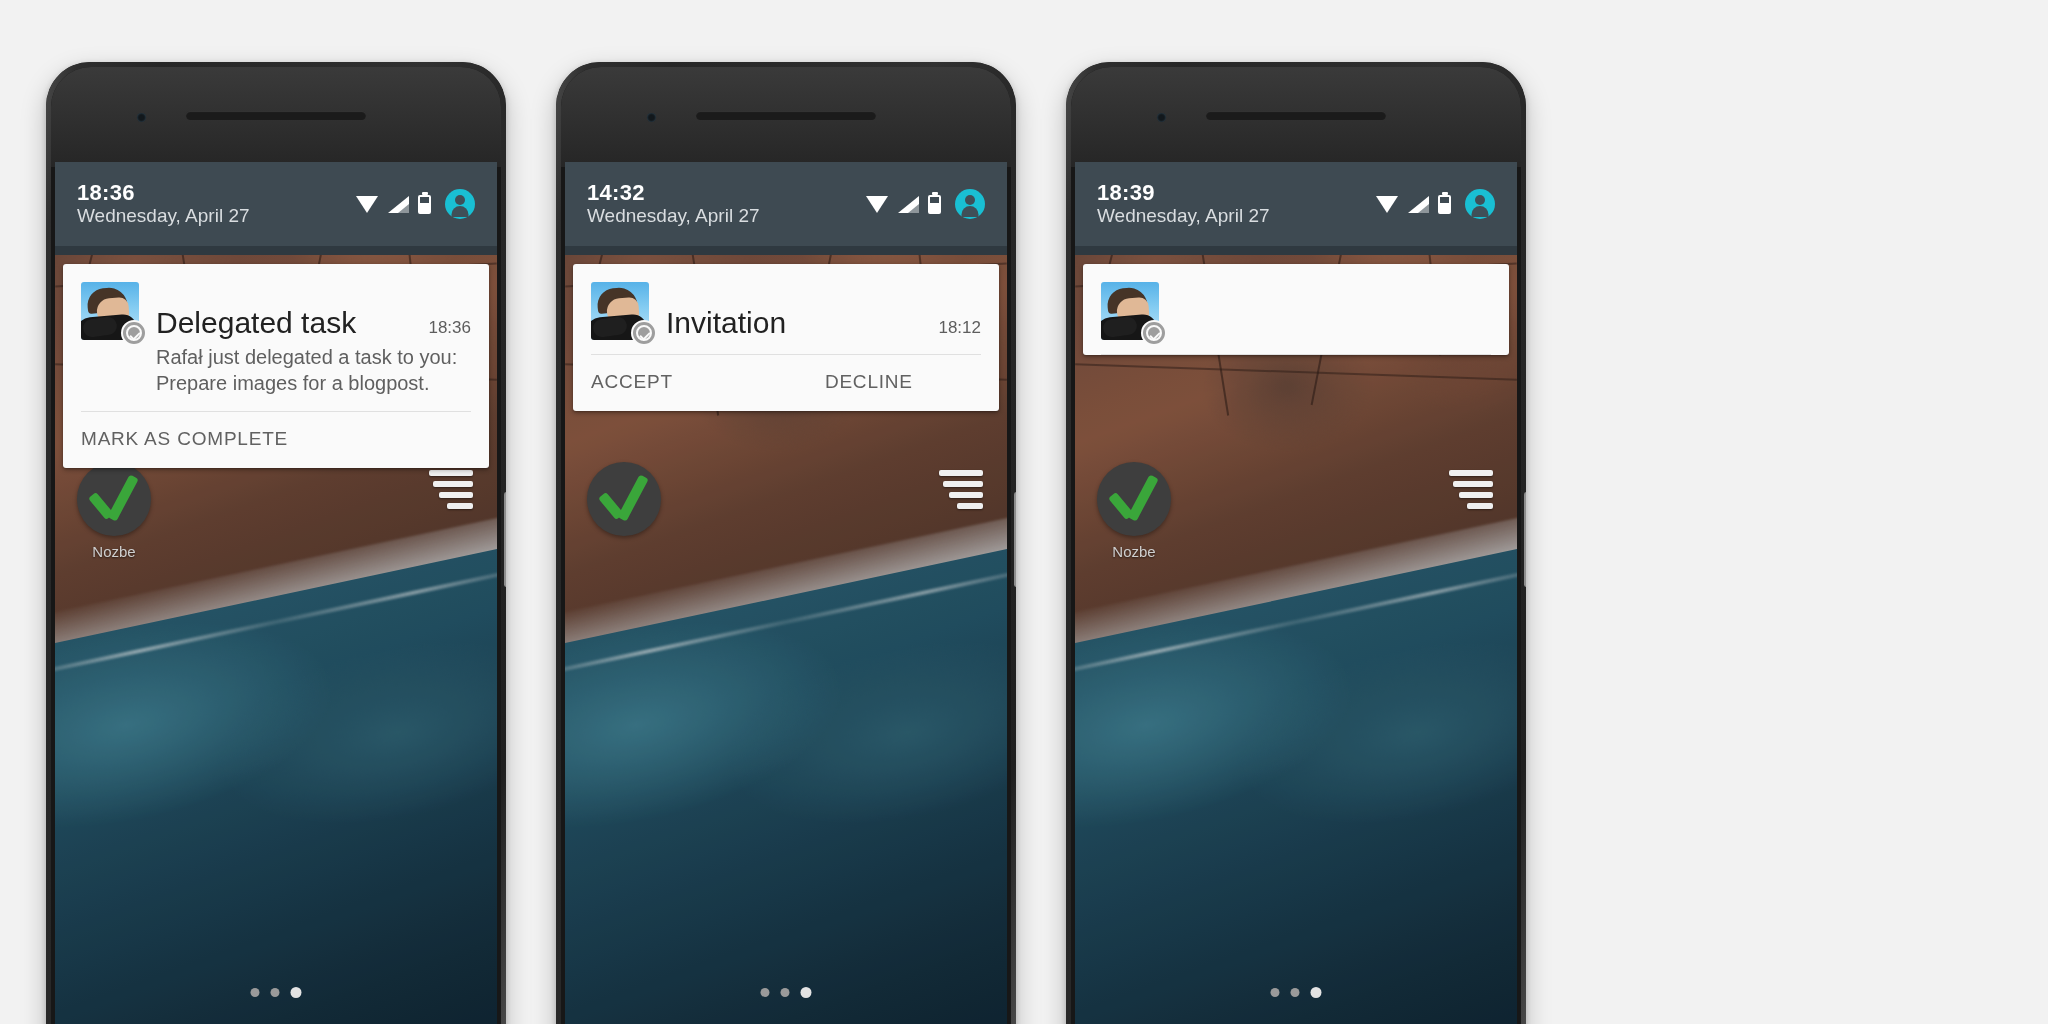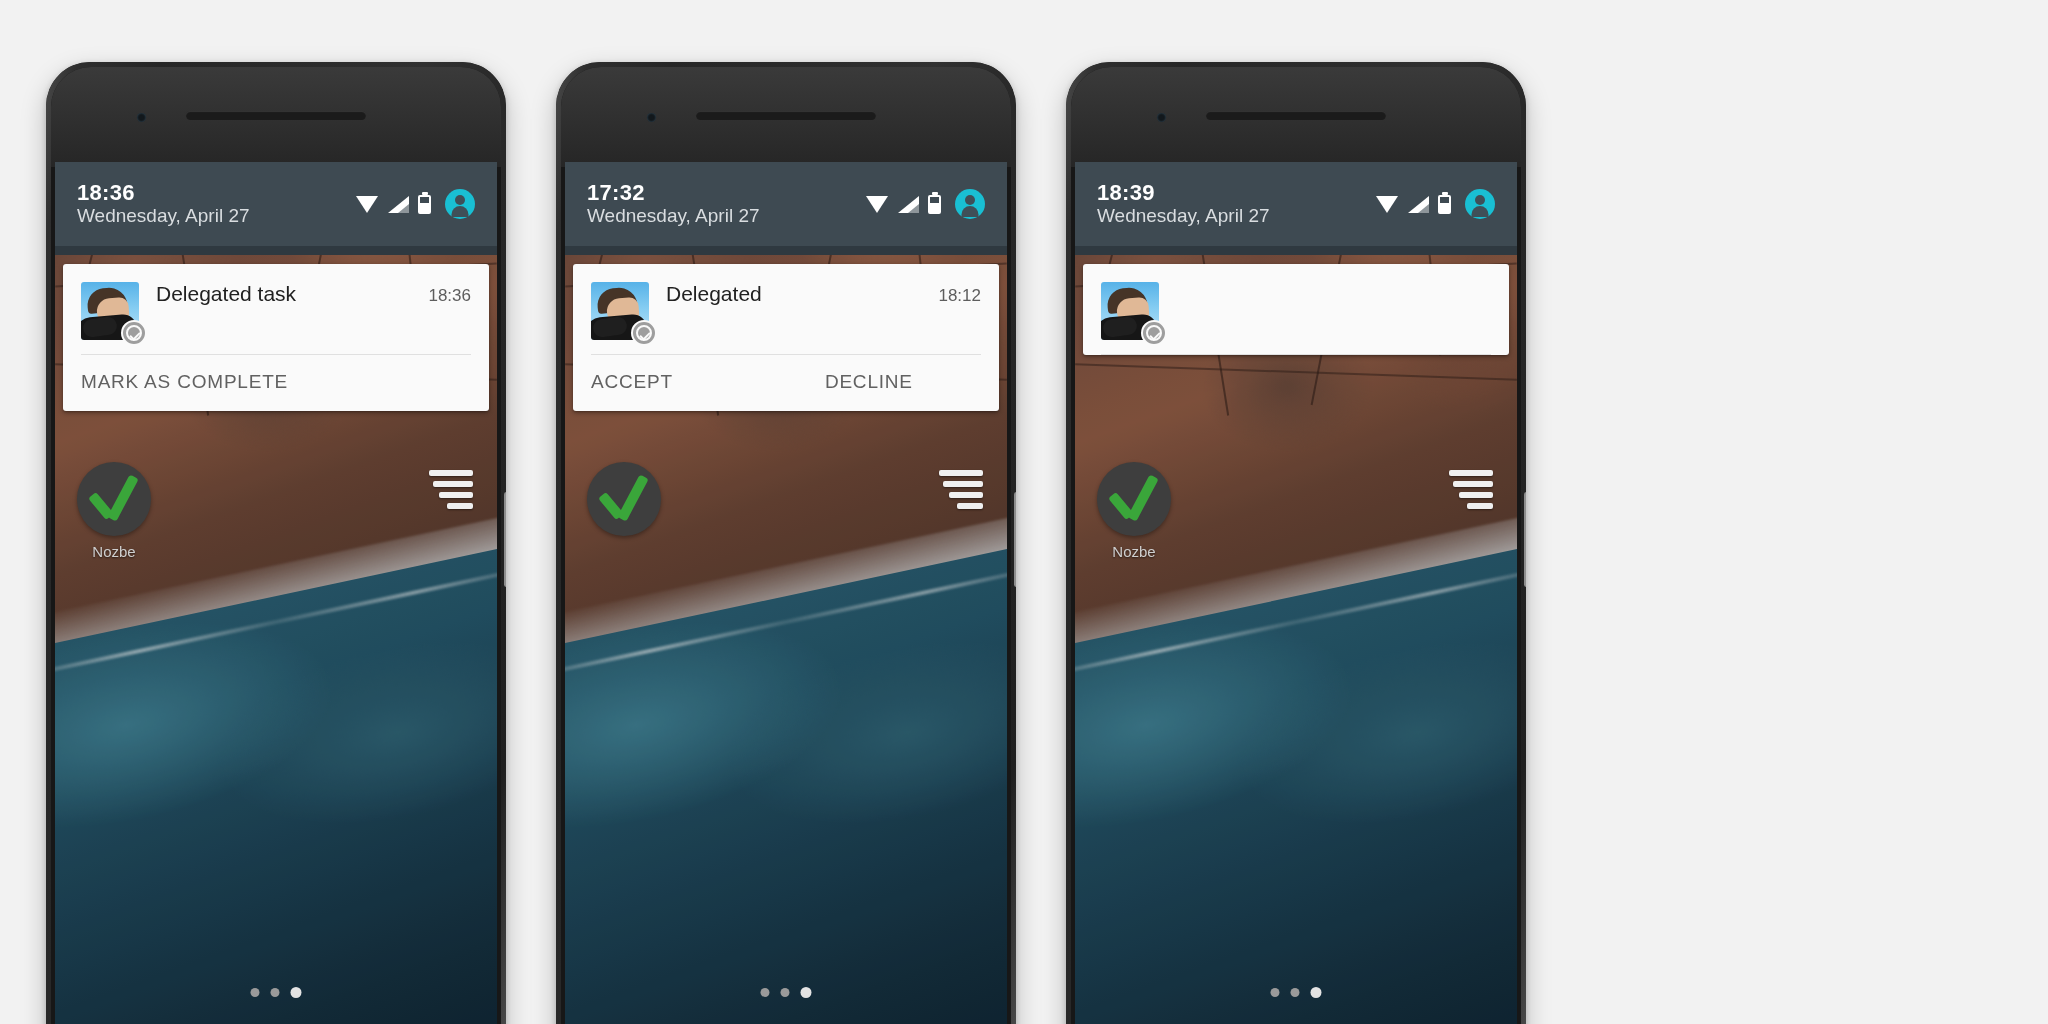--- a/index.html
+++ b/index.html
@@ -195,21 +195,21 @@
   .badge .ring{
     width:16px; height:16px; border-radius:50%; border:2px solid #fafafa; position:relative;
   }
   .badge .ring:after{
     content:""; position:absolute; left:2px; top:5px; width:8px; height:4px;
     border-left:2px solid #fafafa; border-bottom:2px solid #fafafa;
     transform:rotate(-45deg);
   }
   .notif-text{ flex:1; min-width:0; }
   .notif-head{ display:flex; align-items:baseline; justify-content:space-between; gap:10px; }
-  .notif-title{ font-size:21px; color:#212121; line-height:1.12; }
+  .notif-title{ font-size:30px; color:#212121; line-height:1.12;margin-top:24px; }
   .notif-time{ font-size:17px; color:#5d5d5d; flex:0 0 auto; }
   .notif-body{ font-size:20px; color:#5f5f5f; line-height:1.33; margin-top:4px; }
   .notif-divider{ height:1px; background:#e0e0e0; margin:0 18px; }
   .notif-actions{ display:flex; padding:16px 18px 18px 18px; gap:0; }
   .notif-action{
     font-size:19px; color:#616161; letter-spacing:.8px;
     font-weight:normal; cursor:pointer; background:none; border:none;
     font-family:"Liberation Sans", sans-serif; text-align:center; padding:0;
   }
   .notif-action + .notif-action{ margin-left:152px; }
@@ -322,20 +322,21 @@
             </div>
             <div class="badge">
                 <span class="ring"></span>
               </div>
           </div>
           <div class="notif-text">
             <div class="notif-head">
               <div class="notif-title">Delegated task</div>
               <div class="notif-time">18:36</div>
             </div>
+            <div class="notif-body">Rafał just delegated a task to you: Prepare images for a blogpost.</div>
           </div>
         </div>
         <div class="notif-divider"></div>
         <div class="notif-actions">
           <button class="notif-action">MARK AS COMPLETE</button>
         </div>
       </div>
 
       <div class="page-dots">
         <span class="dot"></span>
@@ -380,21 +381,21 @@
 
       <div class="widget-stack">
         <i></i>
           <i></i>
           <i></i>
           <i></i>
       </div>
 
       <div class="statusbar">
         <div class="clockwrap">
-          <div class="clock">17:32</div>
+          <div class="clock">14:32</div>
           <div class="date">Wednesday, April 27</div>
         </div>
         <div class="sysicons">
           <span class="ico-wifi"></span>
           <span class="ico-sig"></span>
           <span class="ico-batt"></span>
           <span class="ico-user"></span>
         </div>
       </div>
 
@@ -406,21 +407,21 @@
                 <span class="face"></span>
                 <span class="coat"></span>
                 <span class="scarf"></span>
             </div>
             <div class="badge">
                 <span class="ring"></span>
               </div>
           </div>
           <div class="notif-text">
             <div class="notif-head">
-              <div class="notif-title">Delegated</div>
+              <div class="notif-title">Invitation</div>
               <div class="notif-time">18:12</div>
             </div>
           </div>
         </div>
         <div class="notif-divider"></div>
         <div class="notif-actions">
           <button class="notif-action">ACCEPT</button>
           <button class="notif-action">DECLINE</button>
         </div>
       </div>

